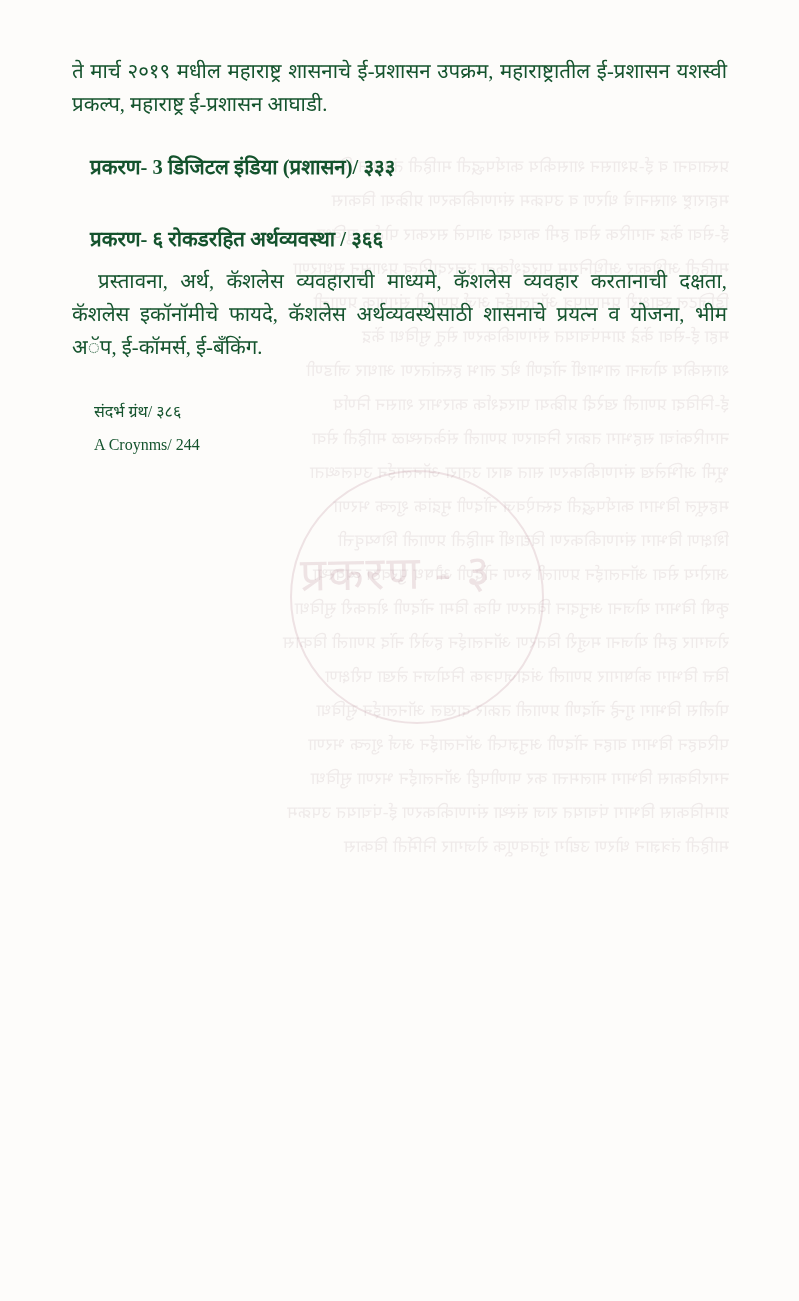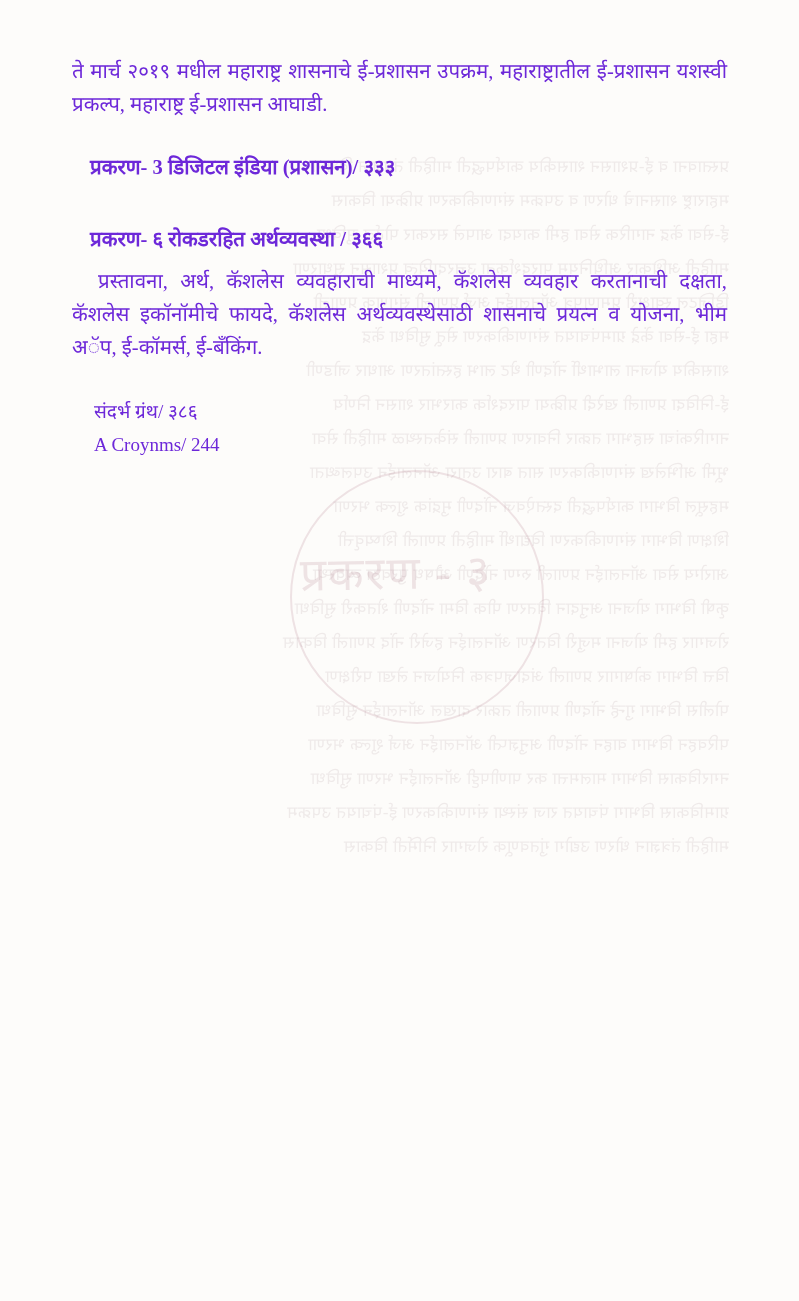--- a/index.html
+++ b/index.html
@@ -62,21 +62,21 @@
     letter-spacing: 2px;
     transform: rotate(-1deg);
     pointer-events: none;
     user-select: none;
   }
   .content {
     position: relative;
     z-index: 3;
     padding: 55px 72px 0 72px;
     box-sizing: border-box;
-    color: #6d28d9;
+    color: #14532d;
   }
   .para {
     font-size: 20.5px;
     line-height: 33px;
     margin: 0;
     text-align: justify;
     text-justify: inter-word;
   }
   .para.indent {
     text-indent: 26px;
@@ -85,21 +85,21 @@
     font-size: 20.5px;
     line-height: 31px;
     font-weight: bold;
     margin: 0;
     padding-left: 18px;
   }
   .gap-lg { height: 31px; }
   .gap-sm { height: 10px; }
   .ref-block {
     padding-left: 22px;
-    font-size: 19px;
+    font-size: 16px;
     line-height: 33px;
   }
   .ref-line { margin: 0; }
 </style>
 </head>
 <body>
 
 <div class="page">
 
   <div class="bleed-layer">

